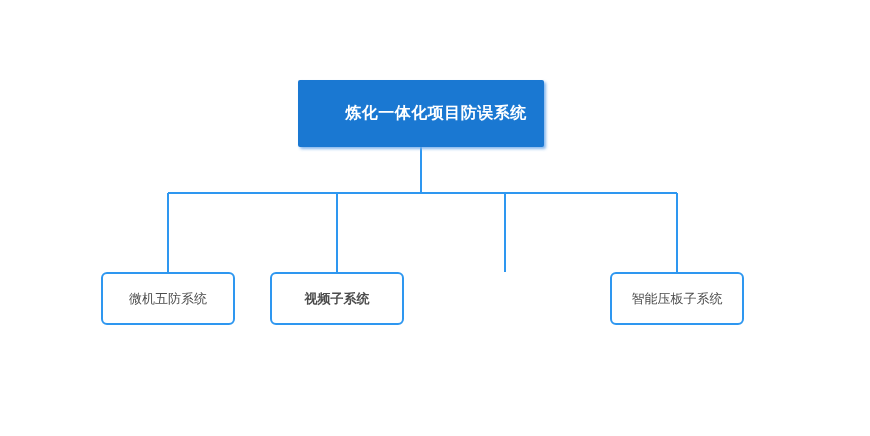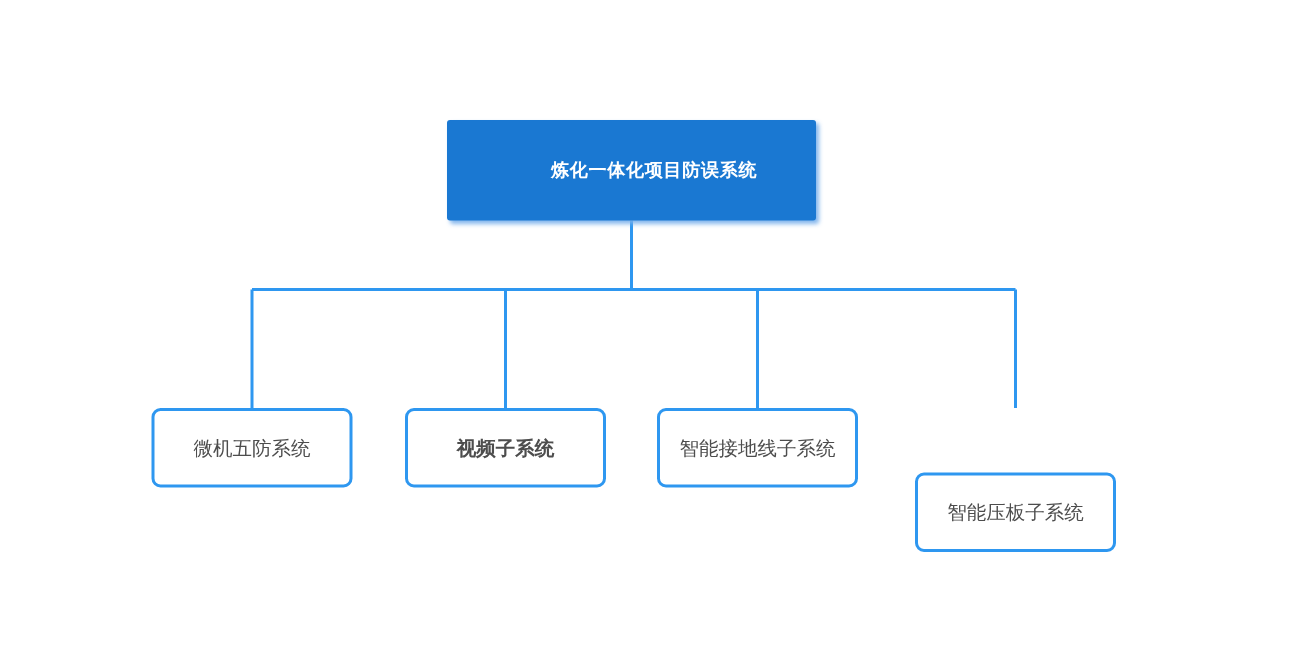--- a/index.html
+++ b/index.html
@@ -33,42 +33,42 @@
     display: flex;
     align-items: center;
     justify-content: center;
     text-align: center;
   }
   .root-node {
     left: 298px; top: 80px;
     width: 246px; height: 67px;
     background: var(--root-fill);
     color: var(--root-text);
-    font-size: 12px;
+    font-size: 16px;
     font-weight: bold;
     border-radius: 2px;
     box-shadow: 2px 2px 3px rgba(120, 175, 235, 0.9);
     letter-spacing: 0.5px;
     cursor: default;
     padding-left: 30px;
   }
   .child-node {
     top: 272px;
     width: 134px; height: 53px;
     background: #ffffff;
     border: 2px solid var(--child-border);
     border-radius: 6px;
     color: var(--child-text);
     font-size: 13px;
     cursor: default;
   }
   .child-node.c1 { left: 101px; }
   .child-node.c2 { left: 270px; font-weight: bold; }
   .child-node.c3 { left: 438px; }
-  .child-node.c4 { left: 610px; margin-top: 43px; }
+  .child-node.c4 { left: 610px; }
 </style>
 </head>
 <body>
 
 <div class="canvas">
 
   <svg class="connectors" width="870" height="436" viewBox="0 0 870 436" aria-hidden="true">
     <path d="M421 147 L421 193
              M168 193 L677 193
              M168 193 L168 272
@@ -82,21 +82,18 @@
   </div>
 
   <div class="node child-node c1">
     <span>微机五防系统</span>
   </div>
 
   <div class="node child-node c2">
     <span>视频子系统</span>
   </div>
 
-  <div class="node child-node c3">
-    <span>智能接地线子系统</span>
-  </div>
 
   <div class="node child-node c4">
     <span>智能压板子系统</span>
   </div>
 
 </div>
 
 </body></html>

